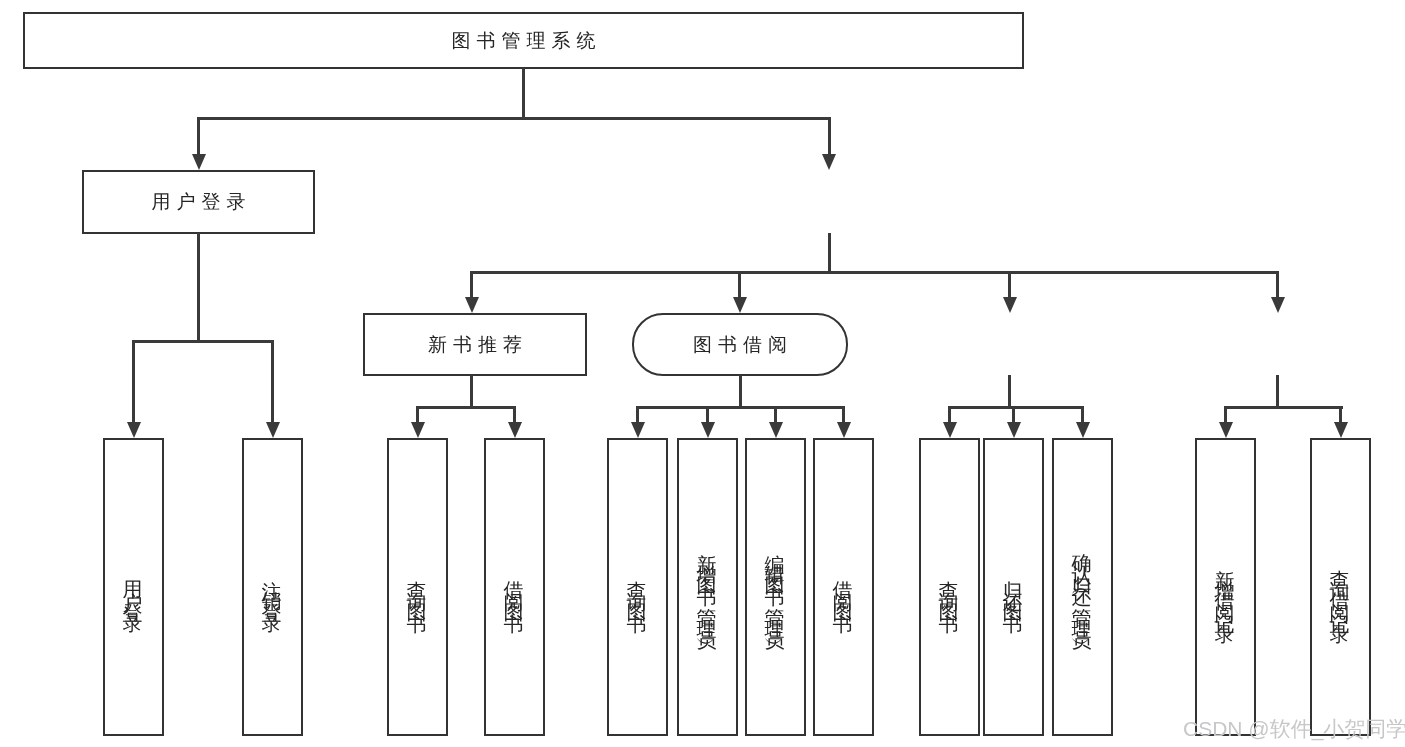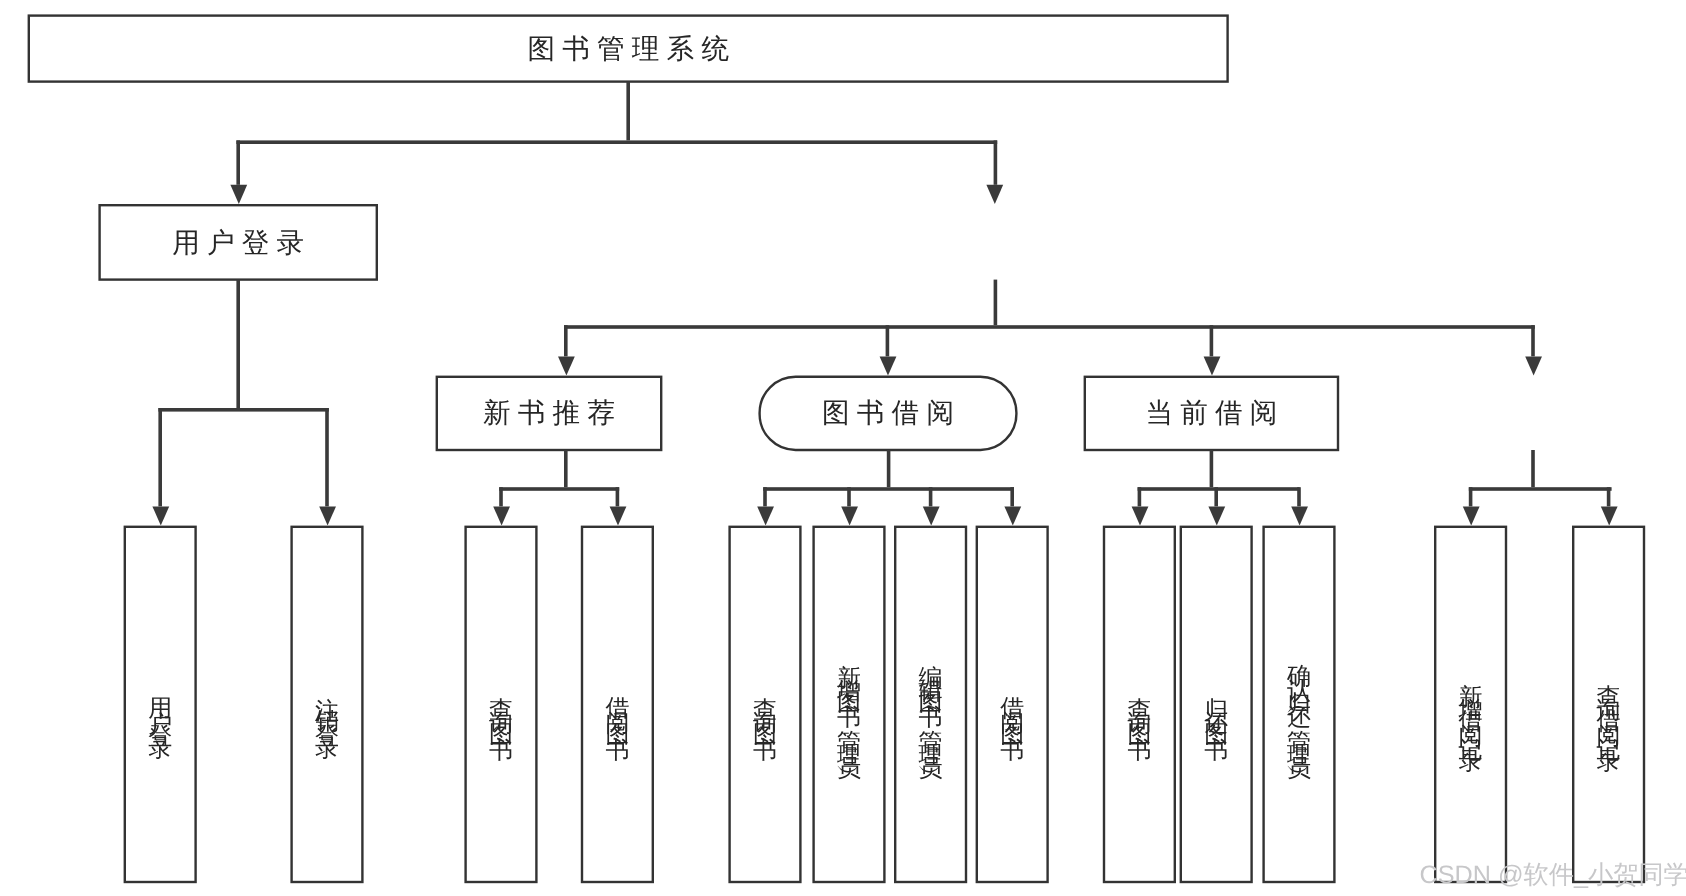--- a/index.html
+++ b/index.html
@@ -17,21 +17,21 @@
   }
   .box {
     position: absolute;
     box-sizing: border-box;
     border: 2px solid #333333;
     background: #ffffff;
     display: flex;
     align-items: center;
     justify-content: center;
     color: #262626;
-    font-size: 23px;
+    font-size: 19px;
     letter-spacing: 6px;
     text-indent: 6px; 
     white-space: nowrap;
   }
   .vbox {
     writing-mode: vertical-rl;
     text-orientation: mixed;
     font-size: 20px;
     letter-spacing: 11px;
     text-indent: 0;
@@ -88,28 +88,25 @@
   <div class="ln" style="left:470px;top:271px;width:809px;height:3px;"></div>
   <div class="ln" style="left:470px;top:271px;width:3px;height:26px;"></div>
   <div class="tip" style="left:464.5px;top:297px;"></div>
   <div class="ln" style="left:738px;top:271px;width:3px;height:26px;"></div>
   <div class="tip" style="left:732.5px;top:297px;"></div>
   <div class="ln" style="left:1008px;top:271px;width:3px;height:26px;"></div>
   <div class="tip" style="left:1002.5px;top:297px;"></div>
   <div class="ln" style="left:1276px;top:271px;width:3px;height:26px;"></div>
   <div class="tip" style="left:1270.5px;top:297px;"></div>
 
-  <div class="box" style="left:363px;top:313px;width:189px;height:63px;">
+  <div class="box" style="left:363px;top:313px;width:224px;height:63px;">
     <span>新书推荐</span>
   </div>
   <div class="box" style="left:632px;top:313px;width:216px;height:63px;border-radius:31px;">
     <span>图书借阅</span>
-  </div>
-  <div class="box" style="left:903px;top:313px;width:213px;height:63px;">
-    <span>当前借阅</span>
   </div>
 
   <div class="ln" style="left:470px;top:375px;width:3px;height:31px;"></div>
   <div class="ln" style="left:416px;top:406px;width:100px;height:3px;"></div>
   <div class="ln" style="left:416px;top:406px;width:3px;height:16px;"></div>
   <div class="tip" style="left:410.5px;top:422px;"></div>
   <div class="ln" style="left:513px;top:406px;width:3px;height:16px;"></div>
   <div class="tip" style="left:507.5px;top:422px;"></div>
 
   <div class="ln" style="left:738.5px;top:375px;width:3px;height:31px;"></div>

